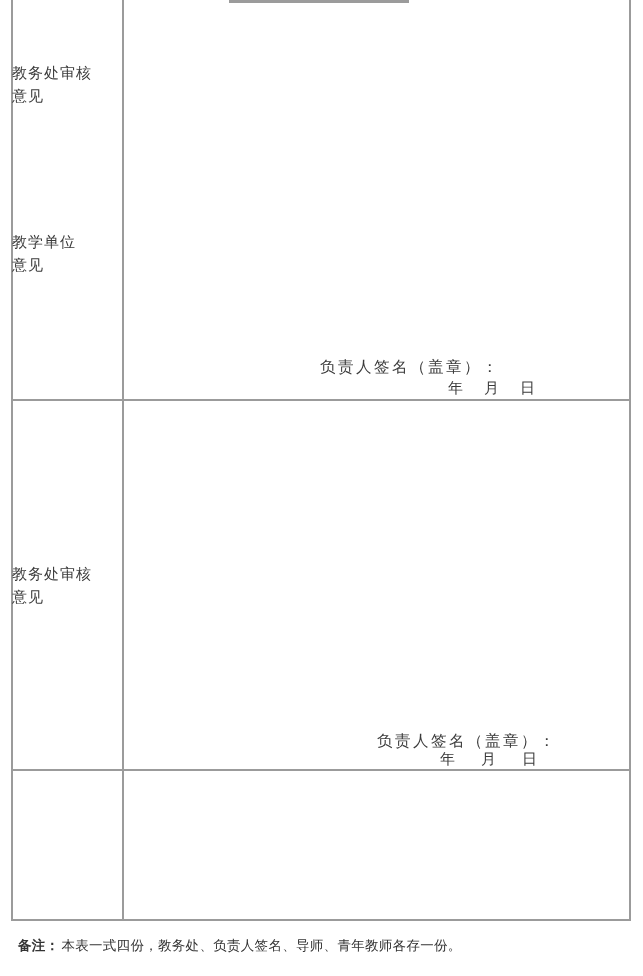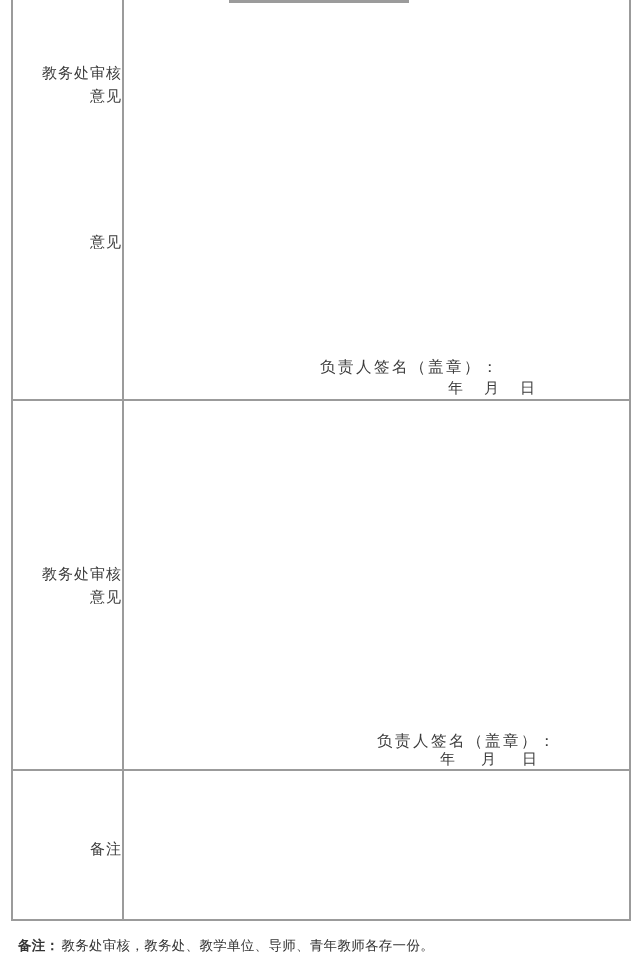--- a/index.html
+++ b/index.html
@@ -13,21 +13,21 @@
     overflow: hidden;
   }
   .line { position: absolute; background: var(--line, #9b9b9b); }
   .vline { width: 2px; top: 0; height: 921px; }
   .hline { left: 11px; width: 620px; height: 2px; }
   .topbar { position: absolute; left: 229px; top: 0; width: 180px; height: 3px; background: var(--line, #9b9b9b); }
   .cell-label {
     position: absolute;
     left: 12px;
     width: 110px;
-    text-align: right;
+    text-align: left;
     font-size: 15px;
     line-height: 23px;
     letter-spacing: 1px;
   }
   .sig {
     position: absolute;
     font-size: 15.5px;
     letter-spacing: 2.5px;
     line-height: 18px;
     white-space: nowrap;
@@ -62,43 +62,41 @@
   <div class="line hline" style="top:399px;"></div>
   <div class="line hline" style="top:769px;"></div>
   <div class="line hline" style="top:919px;"></div>
 
   <div class="cell-label" style="top:62px;">
     <div>教务处审核</div>
     <div>意见</div>
   </div>
 
   <div class="cell-label" style="top:231px;">
+    <div>教学单位</div>
     <div>意见</div>
   </div>
 
   <div class="cell-label" style="top:563px;">
     <div>教务处审核</div>
     <div>意见</div>
   </div>
 
-  <div class="cell-label" style="top:838px;">
-    <div>备注</div>
-  </div>
 
   <div class="sig" style="left:320px; top:330px;">负责人签名（盖章）：</div>
   <div class="date-line" style="left:448px; top:380px; column-gap:21px;">
     <span>年</span>
     <span>月</span>
     <span>日</span>
   </div>
 
   <div class="sig" style="left:377px; top:704px;">负责人签名（盖章）：</div>
   <div class="date-line" style="left:440px; top:751px; column-gap:26px;">
     <span>年</span>
     <span>月</span>
     <span>日</span>
   </div>
 
   <div class="footnote">
-    <span class="fn-prefix">备注：</span><span class="fn-body">教务处审核，教务处、教学单位、导师、青年教师各存一份。</span>
+    <span class="fn-prefix">备注：</span><span class="fn-body">本表一式四份，教务处、负责人签名、导师、青年教师各存一份。</span>
   </div>
 
 </div>
 
 </body></html>

